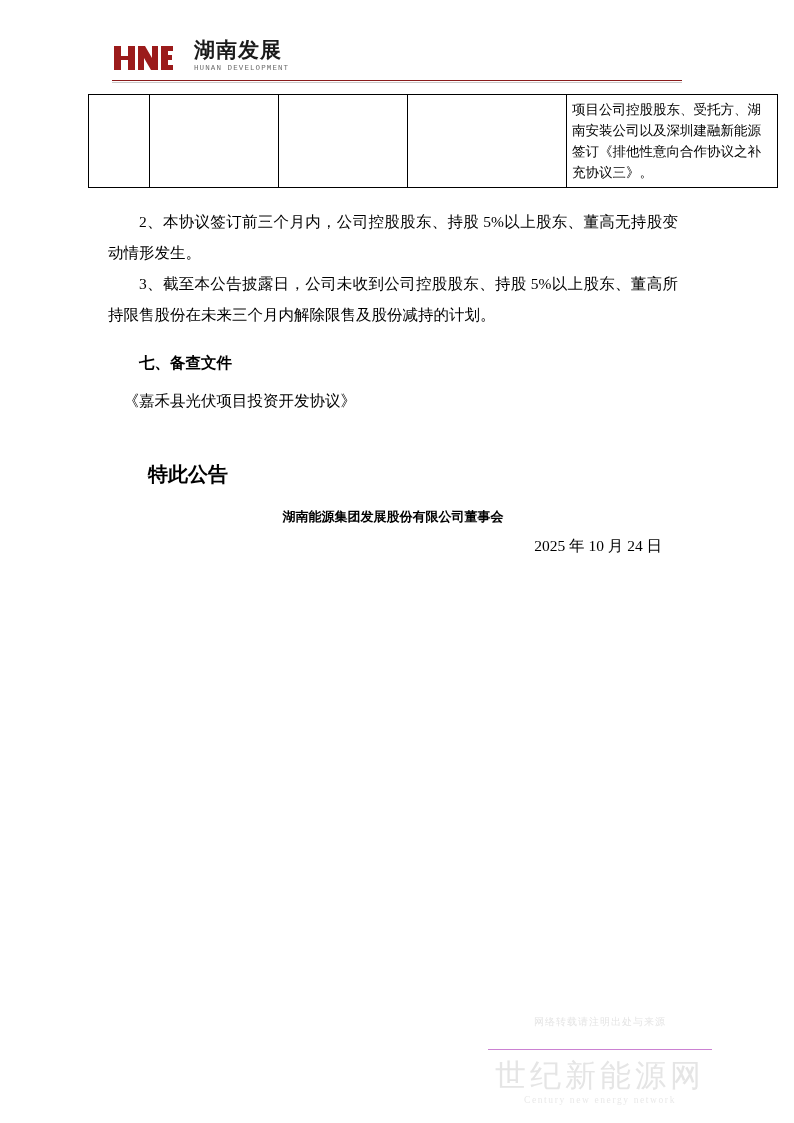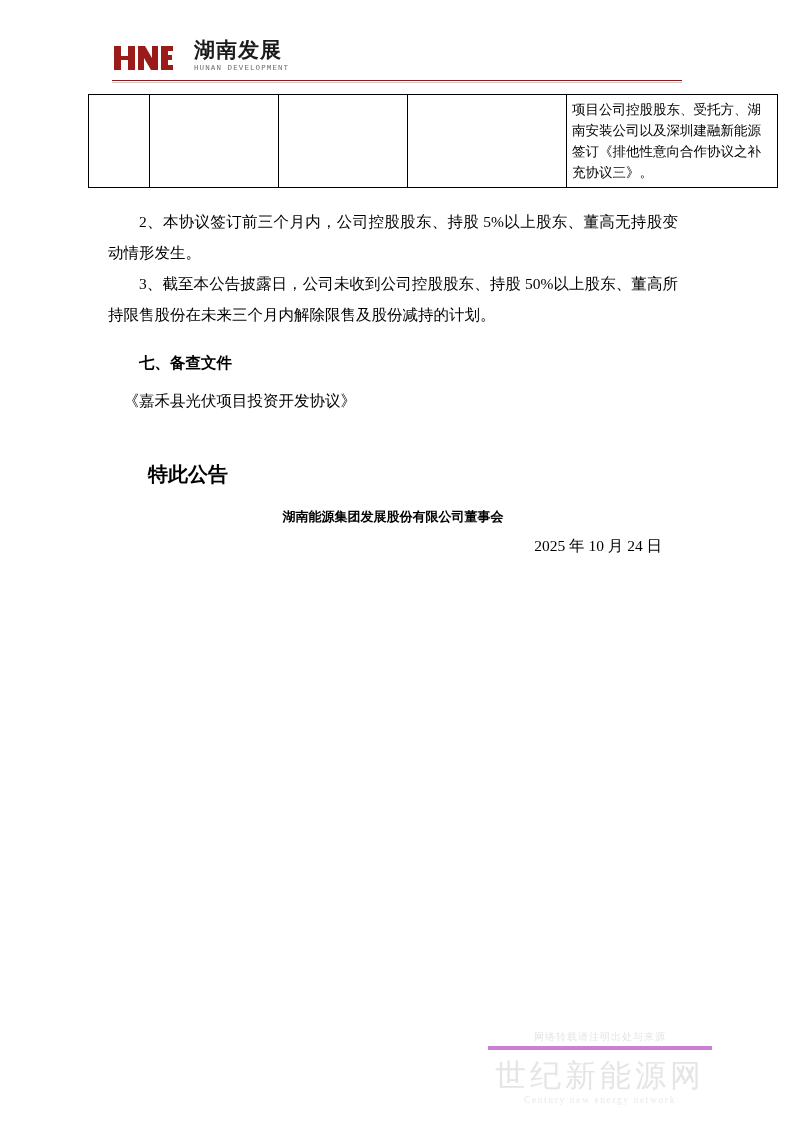--- a/index.html
+++ b/index.html
@@ -162,22 +162,22 @@
     bottom: 18px;
     width: 300px;
     text-align: center;
     opacity: 0.55;
   }
   .wm-faint {
     font-size: 10px;
     color: #cfcfcf;
     letter-spacing: 1px;
     font-family: "DejaVu Sans", "Liberation Sans", sans-serif;
-    border-bottom: 4px solid #a21caf;
-    padding-bottom: 2px;
+    border-bottom: 1px solid #a21caf;
+    padding-bottom: 20px;
     margin: 0 38px 8px 38px;
     text-align: center;
   }
   .wm-cn {
     font-size: 31px;
     color: #d0d0d0;
     letter-spacing: 4px;
     font-family: "DejaVu Sans", "Liberation Sans", sans-serif;
     margin: 0;
     line-height: 1.1;
@@ -220,21 +220,21 @@
         <td class="c2"></td>
         <td class="c3"></td>
         <td class="c4"></td>
         <td class="c5">项目公司控股股东、受托方、湖南安装公司以及深圳建融新能源签订《排他性意向合作协议之补充协议三》。</td>
       </tr>
     </tbody>
   </table>
 
   <div class="body">
     <p class="para indent">2、本协议签订前三个月内，公司控股股东、持股 5%以上股东、董高无持股变动情形发生。</p>
-    <p class="para indent">3、截至本公告披露日，公司未收到公司控股股东、持股 50%以上股东、董高所持限售股份在未来三个月内解除限售及股份减持的计划。</p>
+    <p class="para indent">3、截至本公告披露日，公司未收到公司控股股东、持股 5%以上股东、董高所持限售股份在未来三个月内解除限售及股份减持的计划。</p>
 
     <p class="sec-title">七、备查文件</p>
     <p class="doc-item">《嘉禾县光伏项目投资开发协议》</p>
 
     <p class="notice">特此公告</p>
     <p class="sign">湖南能源集团发展股份有限公司董事会</p>
     <p class="sign-date">2025 年 10 月 24 日</p>
   </div>
 
   <div class="wm">

